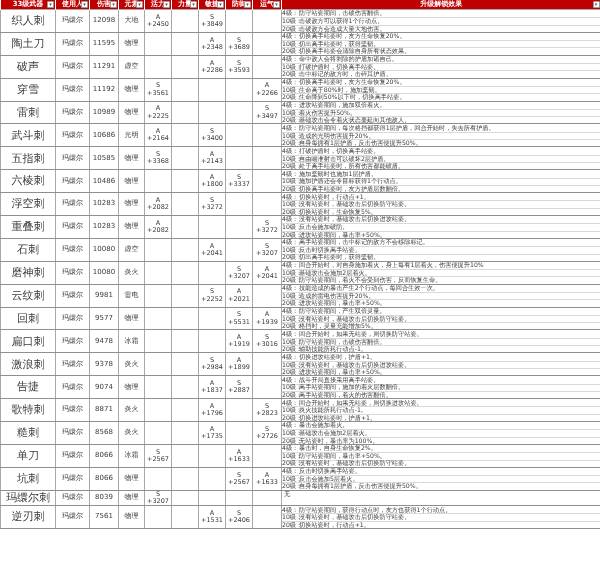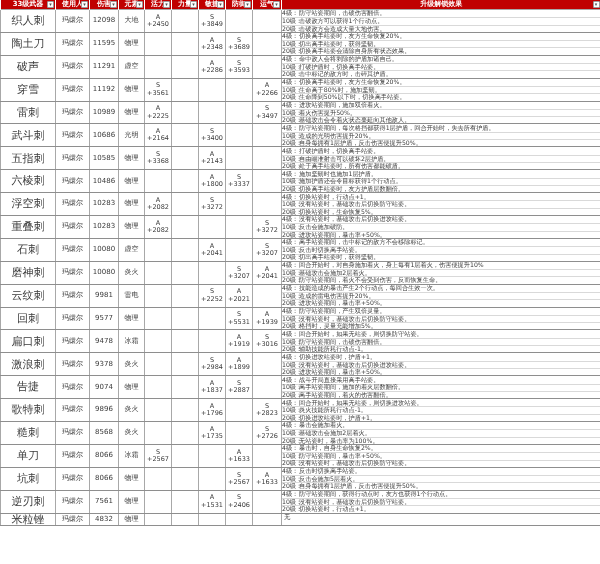--- a/index.html
+++ b/index.html
@@ -789,21 +789,21 @@
             <div class="fx-line">
               <span class="fx-lv">20级：</span>
               <span class="fx-tx">高手站姿期间，着火的伤害翻倍。</span>
             </div>
           </div>
         </td>
       </tr>
       <tr class="weapon-row">
         <td class="name-cell">歌特刺</td>
         <td>玛缳尔</td>
-        <td>9896</td>
+        <td>8871</td>
         <td>炎火</td>
         <td>
           <div class="stat"></div>
         </td>
         <td>
           <div class="stat"></div>
         </td>
         <td>
           <div class="stat">
             <div>A</div>
@@ -959,20 +959,49 @@
               <span class="fx-tx">反击会施加5层着火。</span>
             </div>
             <div class="fx-line">
               <span class="fx-lv">20级：</span>
               <span class="fx-tx">自身每拥有1层护盾，反击伤害便提升50%。</span>
             </div>
           </div>
         </td>
       </tr>
       <tr class="weapon-row">
+        <td class="name-cell">玛缳尔刺</td>
+        <td>玛缳尔</td>
+        <td>8039</td>
+        <td>物理</td>
+        <td>
+          <div class="stat">
+            <div>S</div>
+            <div>+3207</div>
+          </div>
+        </td>
+        <td>
+          <div class="stat"></div>
+        </td>
+        <td>
+          <div class="stat"></div>
+        </td>
+        <td>
+          <div class="stat"></div>
+        </td>
+        <td>
+          <div class="stat"></div>
+        </td>
+        <td class="fx-cell">
+          <div>
+            <div class="fx-none">无</div>
+          </div>
+        </td>
+      </tr>
+      <tr class="weapon-row">
         <td class="name-cell">逆刃刺</td>
         <td>玛缳尔</td>
         <td>7561</td>
         <td>物理</td>
         <td>
           <div class="stat"></div>
         </td>
         <td>
           <div class="stat"></div>
         </td>
@@ -998,43 +1027,17 @@
               <span class="fx-tx">防守站姿期间，获得行动点时，友方也获得1个行动点。</span>
             </div>
             <div class="fx-line">
               <span class="fx-lv">10级：</span>
               <span class="fx-tx">没有站姿时，基础攻击后切换防守站姿。</span>
             </div>
             <div class="fx-line">
               <span class="fx-lv">20级：</span>
               <span class="fx-tx">切换站姿时，行动点+1。</span>
             </div>
-          </div>
-        </td>
-      </tr>
-      <tr class="weapon-row">
-        <td class="name-cell">米粒锉</td>
-        <td>玛缳尔</td>
-        <td>4832</td>
-        <td>物理</td>
-        <td>
-          <div class="stat"></div>
-        </td>
-        <td>
-          <div class="stat"></div>
-        </td>
-        <td>
-          <div class="stat"></div>
-        </td>
-        <td>
-          <div class="stat"></div>
-        </td>
-        <td>
-          <div class="stat"></div>
-        </td>
-        <td class="fx-cell">
-          <div>
-            <div class="fx-none">无</div>
           </div>
         </td>
       </tr>
     </tbody>
 </table>
 
 </body></html>

